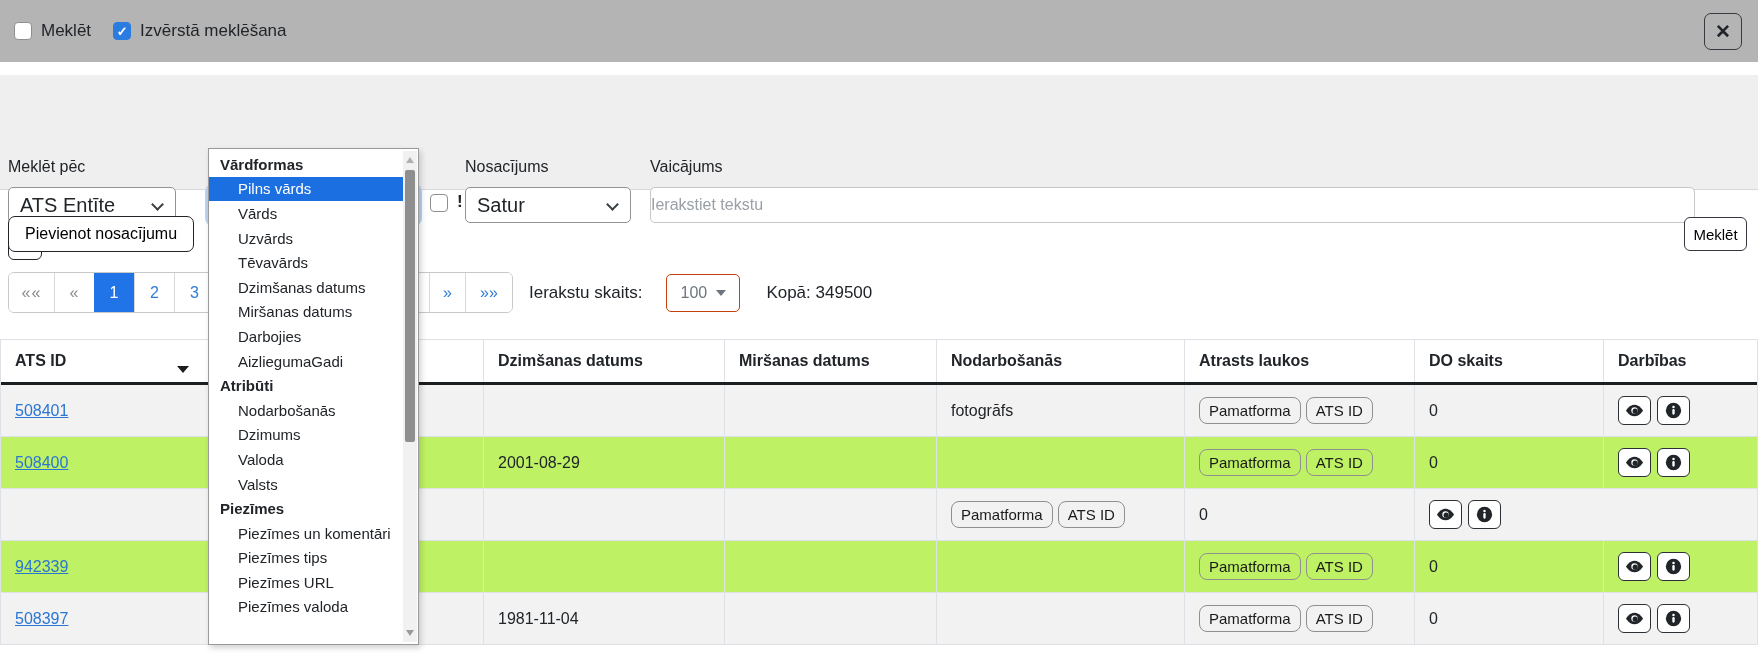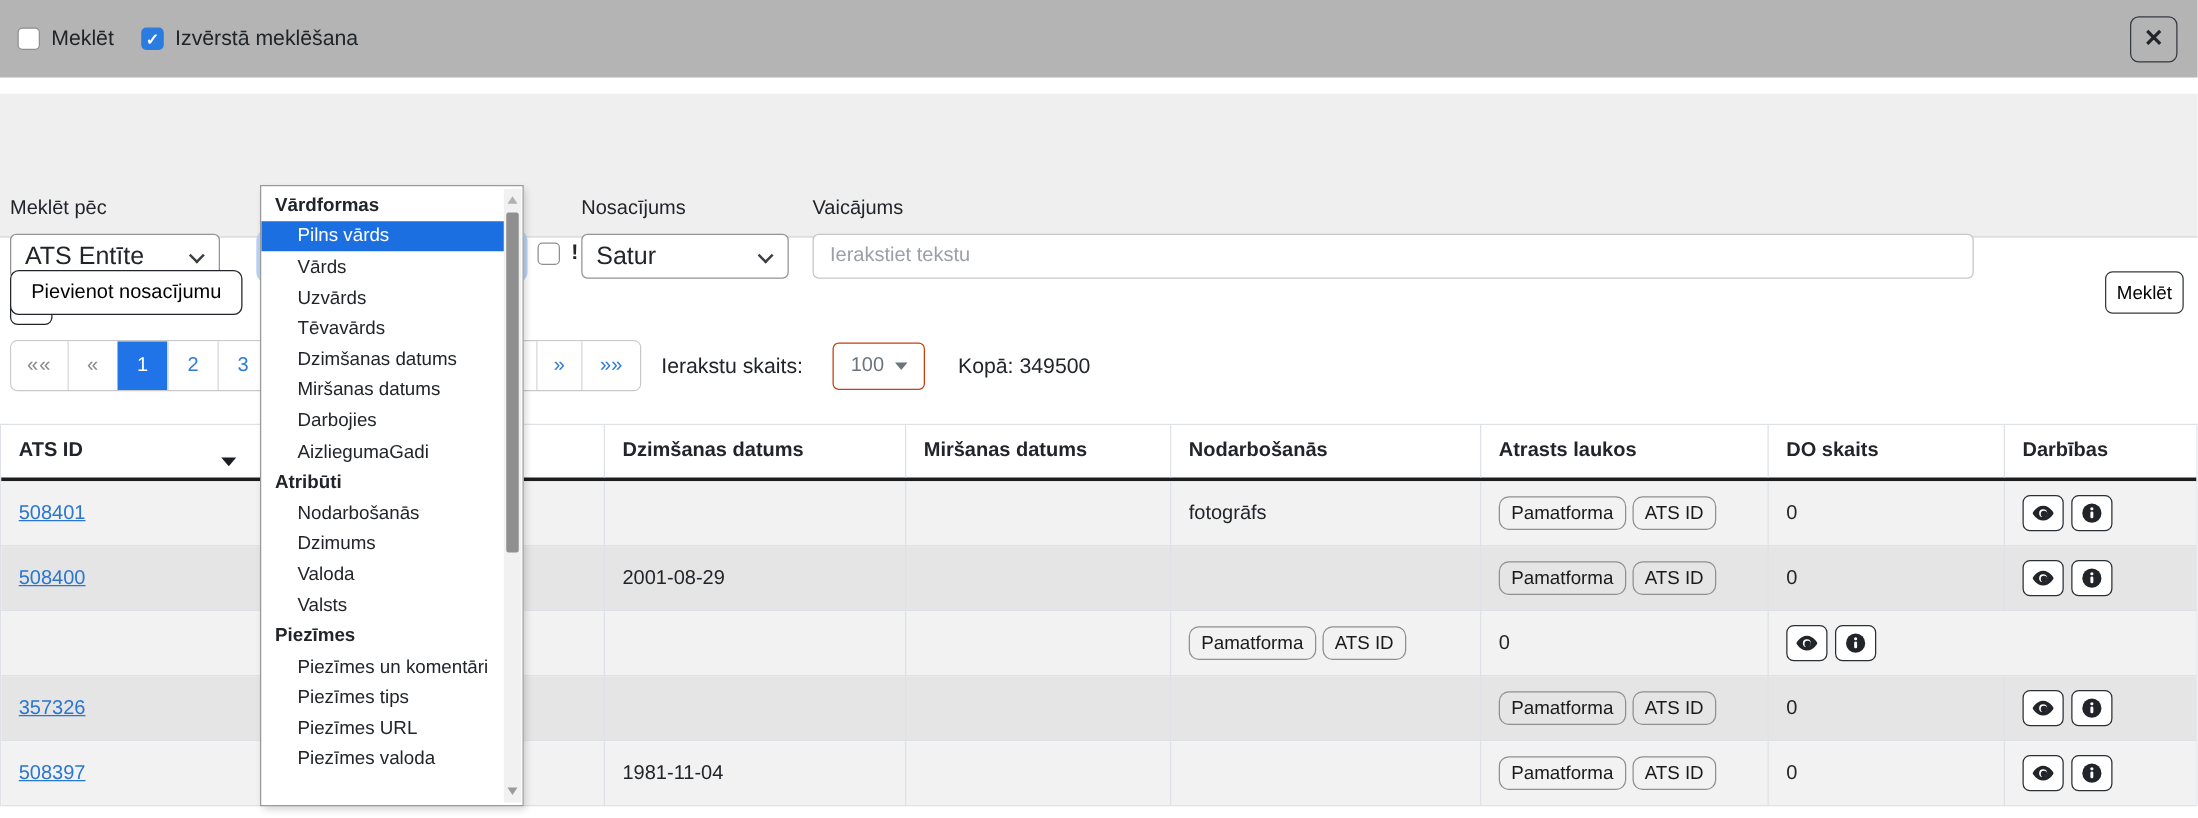--- a/index.html
+++ b/index.html
@@ -30,23 +30,23 @@
     background:#c9151e; border-radius:1px; }
   .sel { position:absolute; top:112px; height:36px; background:#fff;
     border:1px solid #939393; border-radius:5px; display:flex; align-items:center;
     padding:0 30px 0 11px; font-size:20px; cursor:pointer; }
   .sel .chev { position:absolute; right:13px; top:12px; width:9px; height:9px;
     border-right:2px solid #3a3f44; border-bottom:2px solid #3a3f44;
     transform:rotate(45deg); }
   .sel.focused { border:2px solid #4a90e2; box-shadow:0 0 0 3px #bcd3f3; }
   .not-cb { position:absolute; left:430px; top:119px; }
   .not-mark { position:absolute; left:457px; top:117px; font-size:17px; font-weight:bold; }
-  .txt-input { position:absolute; left:650px; top:112px; width:929px; height:36px;
+  .txt-input { position:absolute; left:650px; top:112px; width:1045px; height:36px;
     background:#fff; border:1px solid #c6c6c6; border-radius:5px;
-    padding:0 13px; font-size:16px; font-family:"Liberation Sans",sans-serif; }
+    padding:0 0; font-size:16px; font-family:"Liberation Sans",sans-serif; }
   .txt-input::placeholder { color:#9aa0a6; }
   .plus-btn { position:absolute; left:8px; top:157px; width:34px; height:28px;
     border:1.5px solid #212529; border-radius:6px; background:transparent;
     display:flex; align-items:center; justify-content:center;
     font-size:19px; cursor:pointer; }
 
   
   .add-cond-btn { position:absolute; left:8px; top:216px; height:36px;
     padding:0 16px; background:#fff; border:1.5px solid #212529; border-radius:7px;
     font-size:16px; cursor:pointer; font-family:"Liberation Sans",sans-serif; }
@@ -80,21 +80,21 @@
   .t-head, .t-row { display:grid;
     grid-template-columns:240px 243px 241px 212px 248px 230px 189px 155px; }
   .t-head { height:45px; border-bottom:3px solid #1b1e21; font-weight:bold;
     font-size:16px; background:#fff; }
   .t-head > div { display:flex; align-items:center; padding:0 14px;
     border-right:1px solid #dee2e6; position:relative; }
   .t-head > div:last-child { border-right:none; }
   .sort-caret { position:absolute; left:176px; bottom:9px; width:0; height:0;
     border-left:6px solid transparent; border-right:6px solid transparent;
     border-top:7px solid #1b1e21; }
-  .t-row { height:52px; border-bottom:1px solid #dee2e6; background:#e5e5e5;
+  .t-row { height:52px; border-bottom:1px solid #dee2e6; background:#bef264;
     font-size:16px; }
   .t-row.striped { background:#f2f2f2; }
   .t-row > div { display:flex; align-items:center; padding:0 14px;
     border-right:1px solid #dee2e6; overflow:hidden; }
   .t-row > div:last-child { border-right:none; }
   .id-link { color:#2a76d2; text-decoration:underline; cursor:pointer; }
   .badge { border:1px solid #8f8f8f; border-radius:8px; padding:4px 9px;
     font-size:15px; white-space:nowrap; margin-right:5px; color:#1a1a1a; }
   .icon-btn { width:33px; height:29px; border:1.5px solid #2b3035; border-radius:6px;
     background:#fff; display:flex; align-items:center; justify-content:center;
@@ -302,21 +302,21 @@
     <svg width="17" height="17" viewBox="0 0 16 16">
       <circle cx="8" cy="8" r="7.2" fill="#212529"></circle>
       <circle cx="8" cy="4.7" r="1.2" fill="#fff"></circle>
       <rect x="6.9" y="6.7" width="2.2" height="5.2" rx="1" fill="#fff"></rect>
     </svg>
   </button>
 </div>
       </div>
       <div class="t-row">
         <div class="">
-          <a class="id-link">357326</a>
+          <a class="id-link">942339</a>
         </div>
         <div class=""></div>
         <div class=""></div>
         <div class=""></div>
         <div class=""></div>
         <div class="">
           <span class="badge">Pamatforma</span>
           <span class="badge">ATS ID</span>
         </div>
         <div class="do-cell">0</div>

